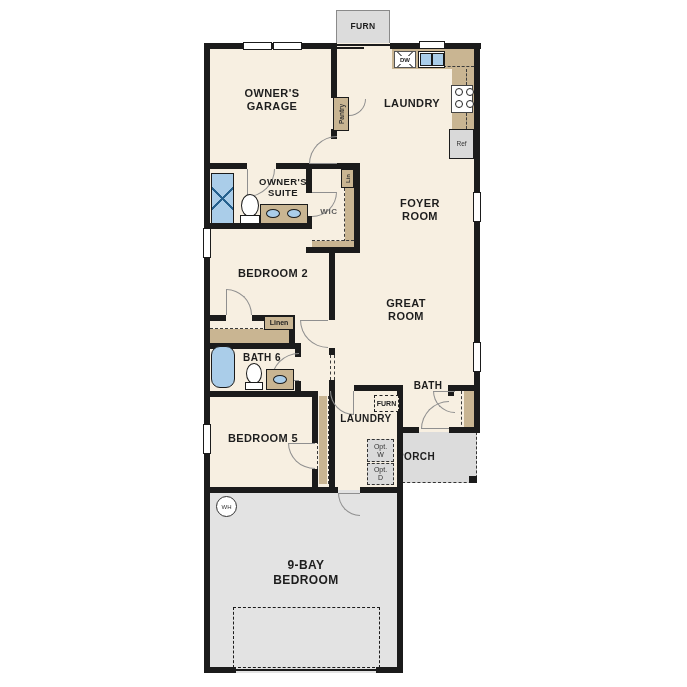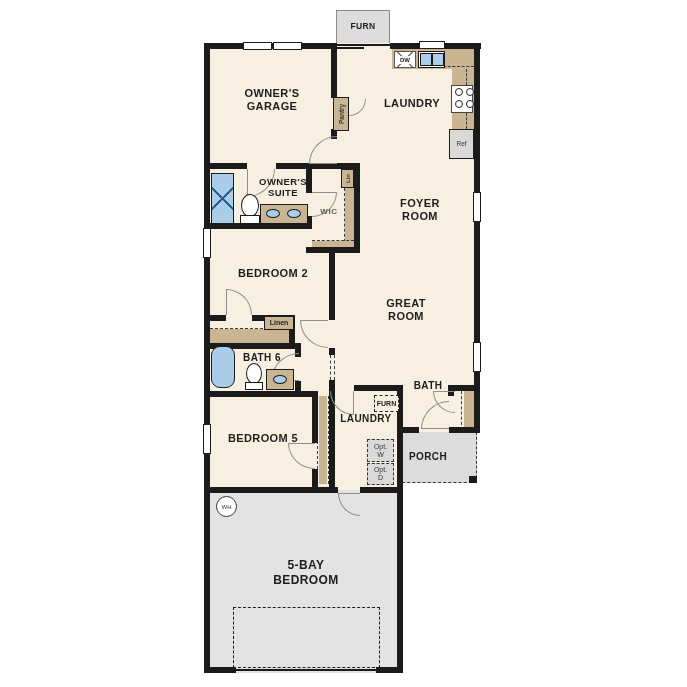--- a/index.html
+++ b/index.html
@@ -225,19 +225,19 @@
   </div>
   <div class="lbl" style="left:273px;top:267px;">BEDROOM 2</div>
   <div class="lbl" style="left:406px;top:297px;text-align:center;">
     <div>GREAT</div>
     <div>ROOM</div>
   </div>
   <div class="lbl s10" style="left:262px;top:351px;">BATH 6</div>
   <div class="lbl" style="left:263px;top:432px;">BEDROOM 5</div>
   <div class="lbl s10" style="left:366px;top:412px;">LAUNDRY</div>
   <div class="lbl s10" style="left:428px;top:379px;">BATH</div>
-  <div class="lbl s10" style="left:428px;top:450px;">PORCH</div>
+  <div class="lbl s10" style="left:416px;top:450px;">PORCH</div>
   <div class="lbl s12" style="left:306px;top:558px;">
-    <div>5-BAY</div>
+    <div>9-BAY</div>
     <div>BEDROOM</div>
   </div>
 
 </div>
 
 </body></html>

